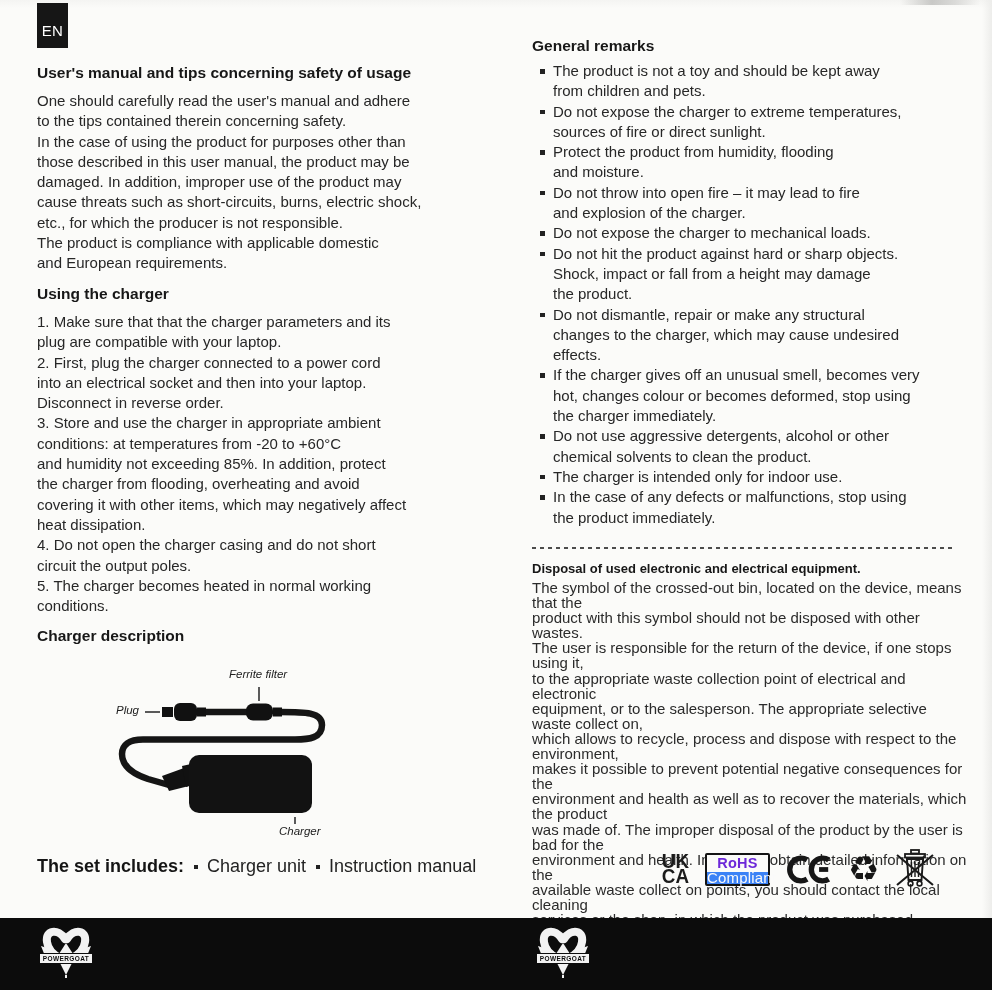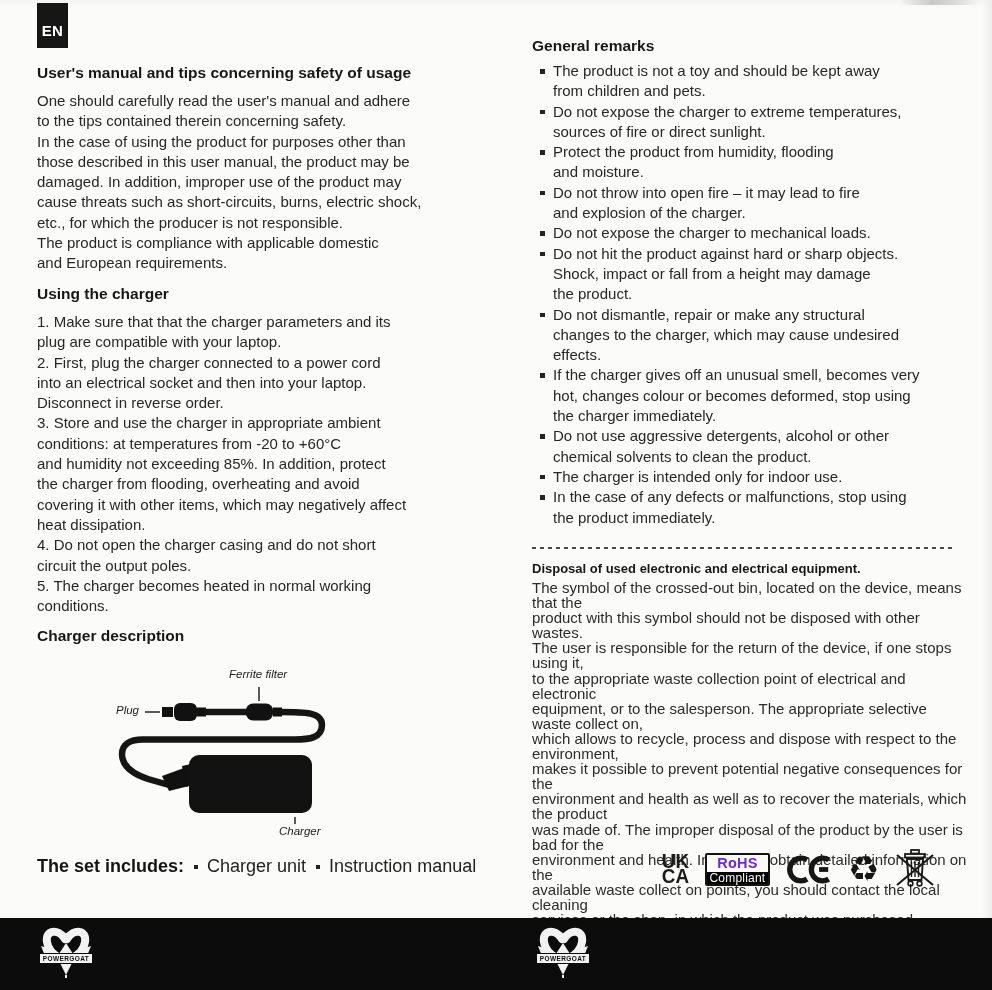--- a/index.html
+++ b/index.html
@@ -12,21 +12,21 @@
     font-family:"Liberation Sans","DejaVu Sans",sans-serif;
     color:#262626;
   }
   .artifact-top{position:absolute;left:900px;top:0;width:80px;height:5px;
     background:linear-gradient(90deg,transparent,#bdbdbb 40%,#d4d4d2 70%,transparent);opacity:.8;}
   .artifact-right{position:absolute;right:0;top:0;width:10px;height:920px;
     background:linear-gradient(90deg,transparent,#ededeb);}
 
   .en-badge{
     position:absolute;left:37px;top:3px;width:31px;height:45px;background:#161616;
-    color:#fff;font-weight:700;font-size:15px;letter-spacing:.3px;
+    color:#fff;font-weight:400;font-size:15px;letter-spacing:.3px;
     display:flex;align-items:center;justify-content:center;padding-top:10px;box-sizing:border-box;
   }
   .h1{position:absolute;font-weight:700;font-size:15.5px;color:#171717;white-space:nowrap;}
   .body-text{position:absolute;font-size:15px;line-height:20.3px;white-space:pre-line;color:#272727;}
   .left-title{left:37px;top:64px;}
   .left-intro{left:37px;top:91px;width:452px;}
   .using-heading{left:37px;top:285px;}
   .using-steps{left:37px;top:312px;width:452px;}
   .desc-heading{left:37px;top:627px;}
 
@@ -56,21 +56,21 @@
   .disposal-heading{position:absolute;left:532px;top:561px;font-weight:700;font-size:13px;color:#171717;}
   .disposal-body{position:absolute;left:532px;top:580px;width:436px;font-size:15px;
     line-height:15.1px;white-space:pre-line;color:#2b2b2b;}
 
   
   .certs{position:absolute;left:661px;top:847px;height:44px;display:flex;align-items:center;gap:15px;}
   .ukca{font-weight:700;font-size:20px;line-height:15.5px;color:#1b1b1b;transform:scaleX(.94);
     letter-spacing:0;text-align:center;}
   .rohs{border:2.5px solid #141414;border-radius:2px;width:61px;text-align:center;background:#fbfbf9;}
   .rohs-top{font-weight:700;font-size:14.5px;line-height:17px;color:#6d28d9;letter-spacing:.2px;}
-  .rohs-bottom{background:#000000;color:#fafafa;font-size:12px;line-height:12px;letter-spacing:.2px;}
+  .rohs-bottom{background:#3b82f6;color:#fafafa;font-size:15px;line-height:12px;letter-spacing:.2px;}
   .ce-mark{display:block;}
   .recycle{font-family:"DejaVu Sans",sans-serif;font-size:35px;line-height:36px;color:#161616;}
 
   
   .footer-bar{position:absolute;left:0;top:918px;width:992px;height:72px;background:#0c0c0c;}
   .goat-logo{position:absolute;top:5px;width:56px;height:58px;}
   .goat-logo.g1{left:38px;}
   .goat-logo.g2{left:535px;}
   .goat-ribbon{position:absolute;left:1px;top:30px;width:54px;height:11px;background:#f2f2f2;
     border:1px solid #0c0c0c;box-sizing:border-box;color:#0d0d0d;font-weight:700;font-size:6.5px;

